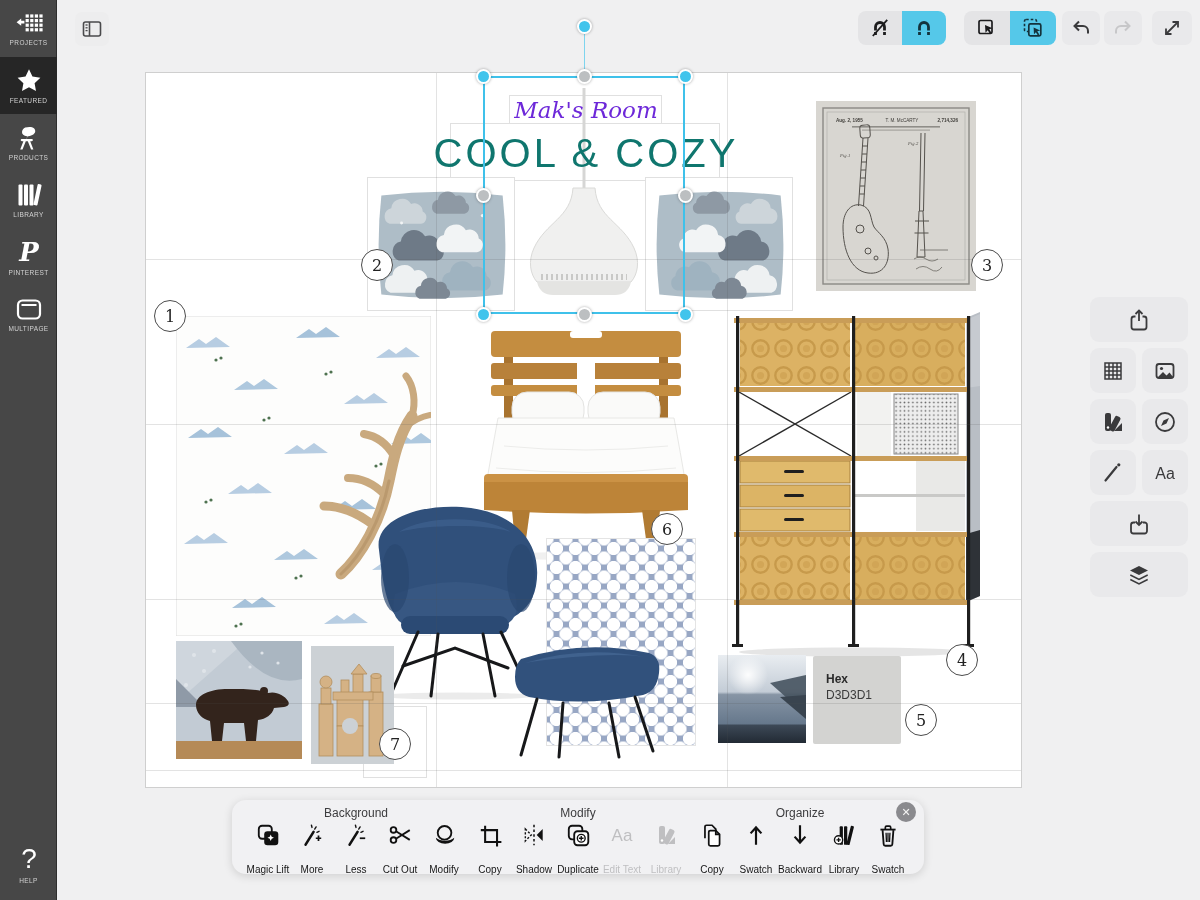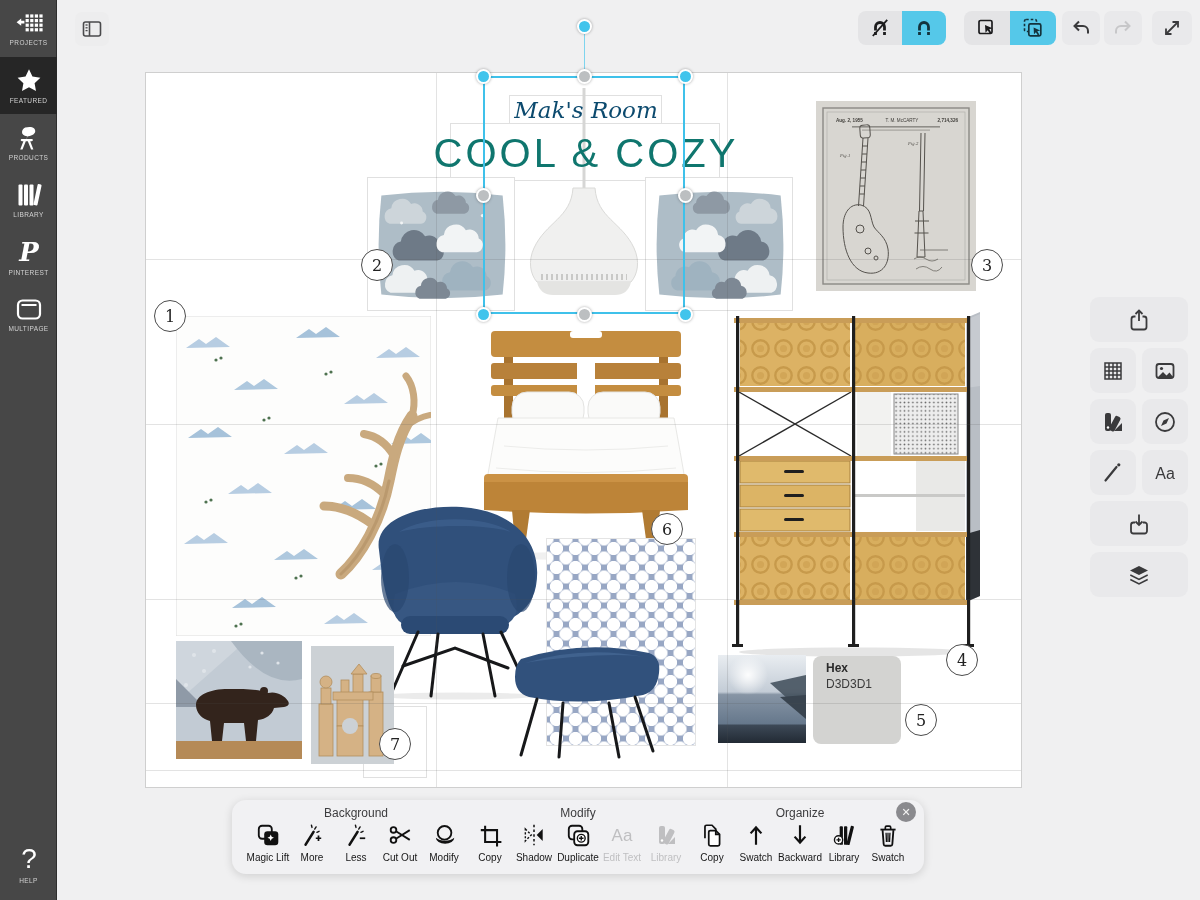--- a/index.html
+++ b/index.html
@@ -21,29 +21,29 @@
   .segwrap{position:absolute;display:flex;border-radius:8px;overflow:hidden;z-index:30;cursor:pointer;}
   .seg{width:44px;height:34px;display:flex;align-items:center;justify-content:center;background:#e4e4e6;}
   .seg.on{background:#55c8e9;}
 
   
   .canvas{position:absolute;left:145px;top:72px;width:877px;height:716px;background:#fff;border:1px solid #cfcfcf;z-index:5;}
   .grid-v{position:absolute;top:0;bottom:0;width:1px;background:rgba(80,80,80,.16);z-index:12;}
   .grid-h{position:absolute;left:0;right:0;height:1px;background:rgba(80,80,80,.16);z-index:12;}
   .frame{position:absolute;background:#fff;border:1px solid #e0e0e0;z-index:6;}
   .item{position:absolute;z-index:8;}
-  .b-subtitle{font-family:"DejaVu Serif","Liberation Serif",serif;font-style:italic;font-size:23px;color:#0c4a6e;text-align:center;z-index:9;}
+  .b-subtitle{font-family:"DejaVu Serif","Liberation Serif",serif;font-style:italic;font-size:23px;color:#6d28d9;text-align:center;z-index:9;}
   .b-title{font-size:40px;font-weight:500;letter-spacing:3px;color:#0f766e;text-align:center;z-index:9;white-space:nowrap;}
   .marker{position:absolute;width:32px;height:32px;border-radius:50%;background:#fff;border:1.2px solid #4c4c4c;z-index:16;
           display:flex;align-items:center;justify-content:center;font-family:"DejaVu Serif",serif;font-size:16px;color:#222;}
   .polka{background-color:#98a7c4;
          background-image:radial-gradient(circle,#fff 6.2px,rgba(255,255,255,0) 7px),
                           radial-gradient(circle,#fff 6.2px,rgba(255,255,255,0) 7px);
          background-size:19px 19px;background-position:0 0,9.5px 9.5px;border:1px solid #e4e4e4;}
-  .hexbox{background:#d3d3d1;border-radius:8px;padding:5px 0 0 13px;}
+  .hexbox{background:#d3d3d1;border-radius:2px;padding:16px 0 0 13px;}
   .hexbox .hl{font-size:12px;font-weight:bold;color:#2b2b2b;display:block;}
   .hexbox .hv{font-size:12px;color:#3a3a3a;display:block;margin-top:2px;}
 
   
   .selbox{position:absolute;border:2px solid #3fc1ea;z-index:18;}
   .handle{position:absolute;width:15px;height:15px;border-radius:50%;border:2.5px solid #fff;
           box-shadow:0 0 3px rgba(0,0,0,.35);z-index:19;}
   .handle.c{background:#41c4ec;}
   .handle.m{background:#bcbfc1;}
   .stem{position:absolute;width:1.5px;background:rgba(65,196,236,.65);z-index:18;}
@@ -55,21 +55,21 @@
   .pbtn.wide{width:98px;}
   .pbtn.half{width:46px;}
 
   
   .btoolbar{position:absolute;left:232px;top:800px;width:692px;height:74px;background:#f1f1f3;border-radius:14px;
             box-shadow:0 2px 10px rgba(0,0,0,.14);z-index:30;display:flex;justify-content:space-between;padding:6px 14px 0 14px;}
   .tb-section{display:flex;flex-direction:column;align-items:center;}
   .tb-title{font-size:12px;color:#3c3c3e;margin-bottom:2px;}
   .tb-tools{display:flex;}
   .tool{width:44px;display:flex;flex-direction:column;align-items:center;cursor:pointer;}
-  .tool-lbl{font-size:10px;color:#161616;margin-top:4px;white-space:nowrap;}
+  .tool-lbl{font-size:10px;color:#161616;margin-top:16px;white-space:nowrap;}
   .tool.disabled .tool-lbl{color:#bfbfc1;}
   .tb-close{position:absolute;top:2px;right:8px;width:20px;height:20px;border-radius:50%;background:#8a8a8e;color:#f4f4f4;
             font-size:11px;display:flex;align-items:center;justify-content:center;cursor:pointer;}
   svg{display:block;}
 </style>
 </head>
 <body>
 
 <div class="stage">
 

